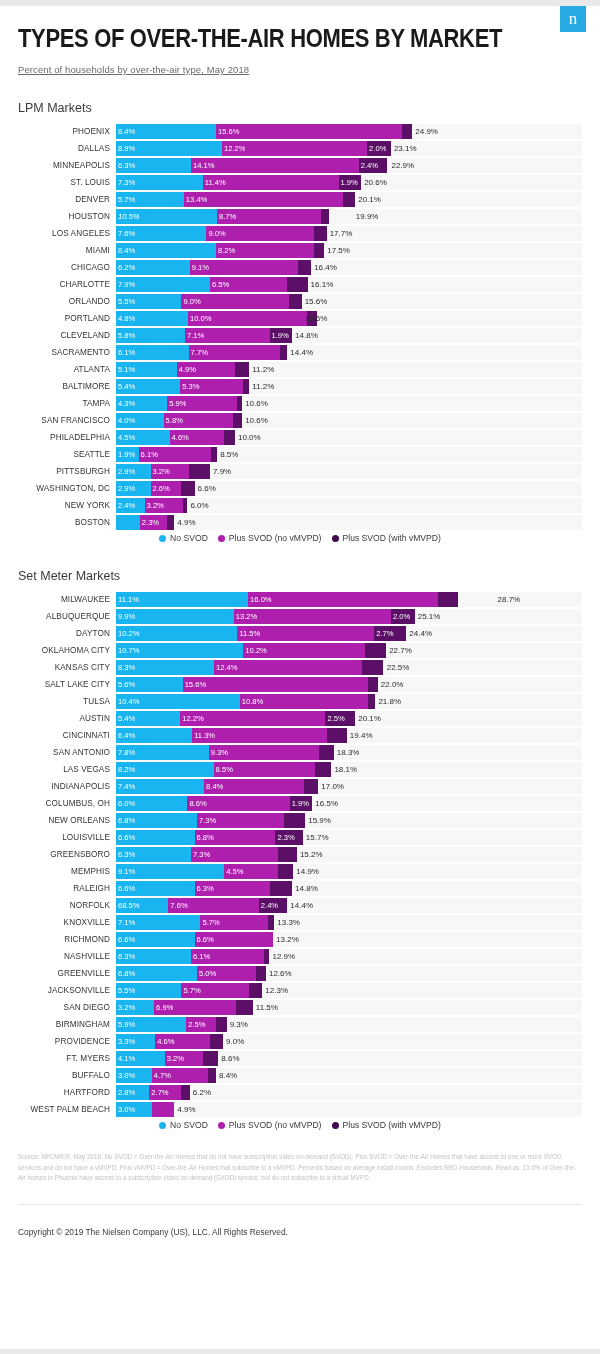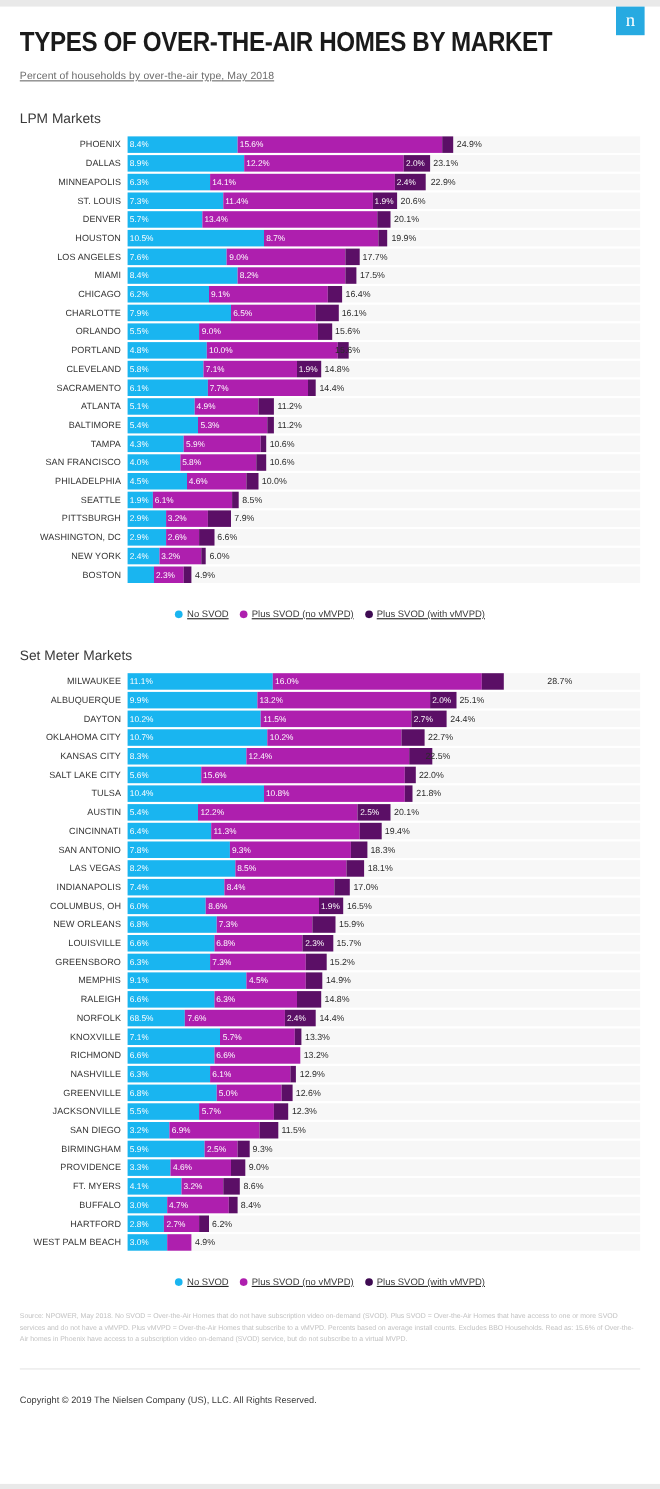--- a/index.html
+++ b/index.html
@@ -39,21 +39,21 @@
   .bar{position:absolute;left:0;top:0;height:15px;display:flex;}
   .seg{height:15px;display:flex;align-items:center;box-sizing:border-box;}
   .seg.s1{background:#19B5F0;}
   .seg.s2{background:#AE1FAE;}
   .seg.s3{background:#5B0F66;}
   .seg span{font-size:7.6px;color:#fff;padding-left:2px;white-space:nowrap;overflow:hidden;}
   .total{
     position:absolute;top:0;height:15px;line-height:15px;
     font-size:8px;color:#2b2b2b;padding-left:3px;white-space:nowrap;
   }
-  .legend{display:flex;justify-content:center;align-items:center;gap:10px;margin-top:22px;text-decoration:underline;}
+  .legend{display:flex;justify-content:center;align-items:center;gap:10px;margin-top:2px;}
   .legend .item{display:flex;align-items:center;gap:4px;font-size:8.6px;color:#3a3a3a;}
   .dot{width:7px;height:7px;border-radius:50%;display:inline-block;}
   .dot.c1{background:#19B5F0;}
   .dot.c2{background:#AE1FAE;}
   .dot.c3{background:#3E0A52;}
   .source{font-size:6.3px;line-height:10.5px;color:#c2c2c2;margin:22px 0 0 0;}
   .footer-rule{border-top:1px solid #e5e5e5;margin-top:20px;}
   .copyright{font-size:8.4px;color:#3a3a3a;padding:14px 0 0 0;}
   .bottombar{position:absolute;bottom:0;left:0;width:100%;height:5px;background:#e9e9e9;}
 </style>
@@ -147,21 +147,21 @@
             </div>
             <div class="seg s3" style="width: 11.9px;"></div>
           </div>
           <div class="total" style="left: 239.19px;">20.1%</div>
         </div>
       </div>
       <div class="row">
         <div class="lbl">HOUSTON</div>
         <div class="track">
           <div class="bar">
-            <div class="seg s1" style="width: 124px;">
+            <div class="seg s1" style="width: 101px; font-style: italic;">
               <span>10.5%</span>
             </div>
             <div class="seg s2" style="width: 103.53px;">
               <span>8.7%</span>
             </div>
             <div class="seg s3" style="width: 8.33px;"></div>
           </div>
           <div class="total" style="left: 236.81px;">19.9%</div>
         </div>
       </div>
@@ -514,21 +514,21 @@
             </div>
             <div class="seg s3" style="width: 21.42px;"></div>
           </div>
           <div class="total" style="left: 270.13px;">22.7%</div>
         </div>
       </div>
       <div class="row">
         <div class="lbl">KANSAS CITY</div>
         <div class="track">
           <div class="bar">
-            <div class="seg s1" style="width: 108px;">
+            <div class="seg s1" style="width: 98px;">
               <span>8.3%</span>
             </div>
             <div class="seg s2" style="width: 147.56px;">
               <span>12.4%</span>
             </div>
             <div class="seg s3" style="width: 21.42px;"></div>
           </div>
           <div class="total" style="left: 267.75px;">22.5%</div>
         </div>
       </div>

